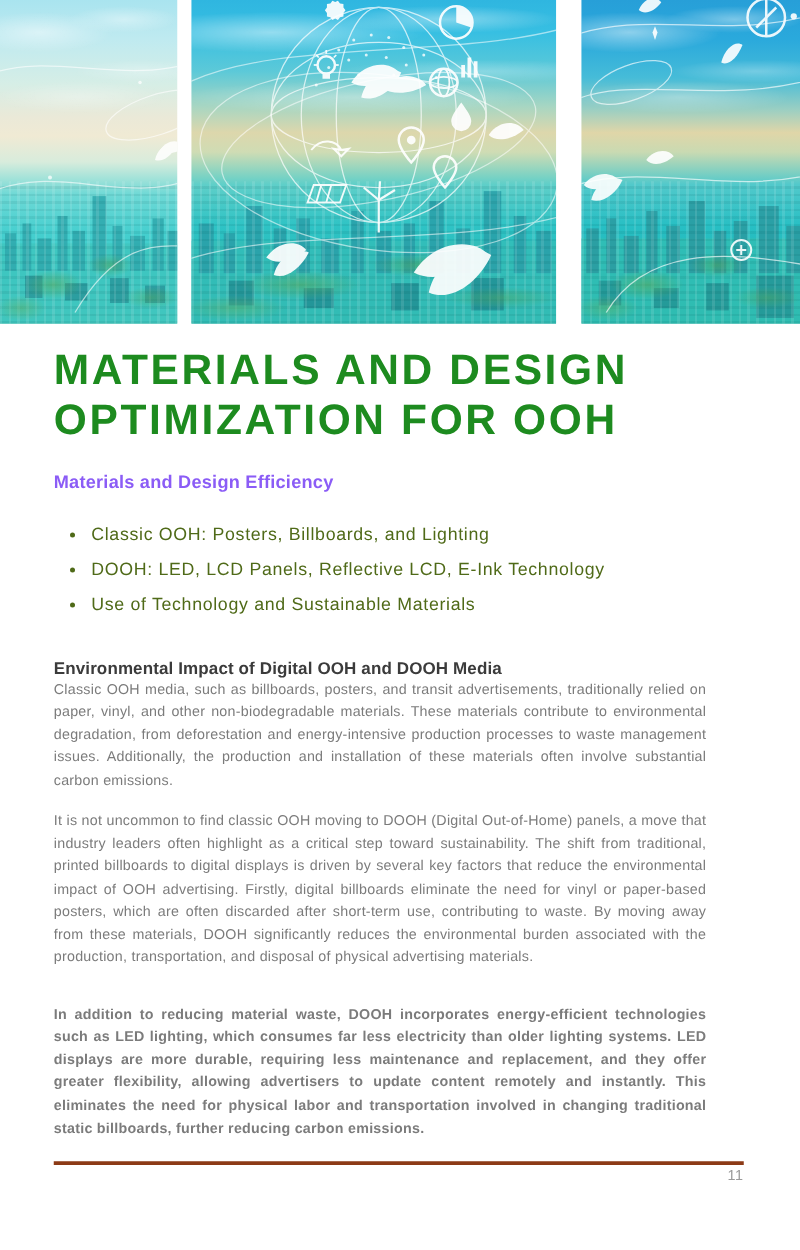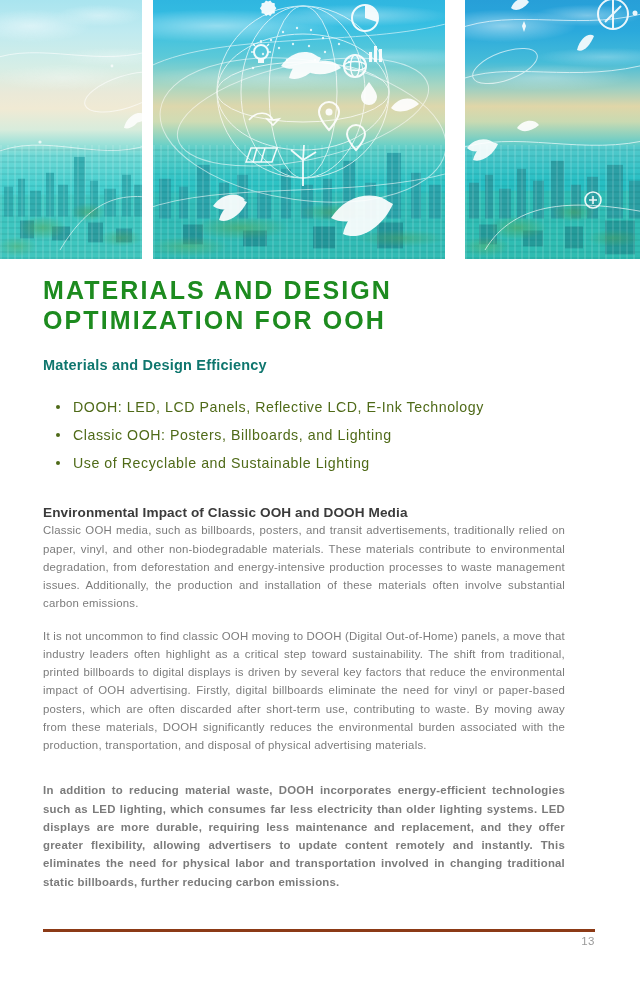--- a/index.html
+++ b/index.html
@@ -94,29 +94,29 @@
 
   
   .content {
     position: absolute;
     left: 43px;
     top: 276px;
     width: 538px;
   }
   .doc-title {
     color: #1d8b1f;
-    font-size: 25px;
+    font-size: 34px;
     font-weight: bold;
     letter-spacing: 2.1px;
     line-height: 1.18;
     margin: 0 0 0 0;
     text-transform: uppercase;
   }
   .section-head {
-    color: #0f766e;
+    color: #8b5cf6;
     font-size: 14.5px;
     font-weight: bold;
     letter-spacing: .2px;
     margin: 22px 0 0 0;
   }
   ul.bullets {
     margin: 20px 0 0 0;
     padding: 0 0 0 30px;
     list-style: none;
   }
@@ -428,26 +428,26 @@
   </div>
 </div>
 
 <div class="content">
 
   <h1 class="doc-title">MATERIALS AND DESIGN OPTIMIZATION FOR OOH</h1>
 
   <h2 class="section-head">Materials and Design Efficiency</h2>
 
   <ul class="bullets">
+    <li>Classic OOH: Posters, Billboards, and Lighting</li>
     <li>DOOH: LED, LCD Panels, Reflective LCD, E-Ink Technology</li>
-    <li>Classic OOH: Posters, Billboards, and Lighting</li>
-    <li>Use of Recyclable and Sustainable Lighting</li>
+    <li>Use of Technology and Sustainable Materials</li>
   </ul>
 
-  <h3 class="sub-head">Environmental Impact of Classic OOH and DOOH Media</h3>
+  <h3 class="sub-head">Environmental Impact of Digital OOH and DOOH Media</h3>
 
   <p class="body">Classic OOH media, such as billboards, posters, and transit advertisements, traditionally relied on paper, vinyl, and other non-biodegradable materials. These materials contribute to environmental degradation, from deforestation and energy-intensive production processes to waste management issues. Additionally, the production and installation of these materials often involve substantial carbon emissions.</p>
   <p class="body">It is not uncommon to find classic OOH moving to DOOH (Digital Out-of-Home) panels, a move that industry leaders often highlight as a critical step toward sustainability. The shift from traditional, printed billboards to digital displays is driven by several key factors that reduce the environmental impact of OOH advertising. Firstly, digital billboards eliminate the need for vinyl or paper-based posters, which are often discarded after short-term use, contributing to waste. By moving away from these materials, DOOH significantly reduces the environmental burden associated with the production, transportation, and disposal of physical advertising materials.</p>
   <p class="body gap-top">In addition to reducing material waste, DOOH incorporates energy-efficient technologies such as LED lighting, which consumes far less electricity than older lighting systems. LED displays are more durable, requiring less maintenance and replacement, and they offer greater flexibility, allowing advertisers to update content remotely and instantly. This eliminates the need for physical labor and transportation involved in changing traditional static billboards, further reducing carbon emissions.</p>
 </div>
 
 <div class="footer-rule"></div>
-<div class="page-num">13</div>
+<div class="page-num">11</div>
 
 </body></html>

